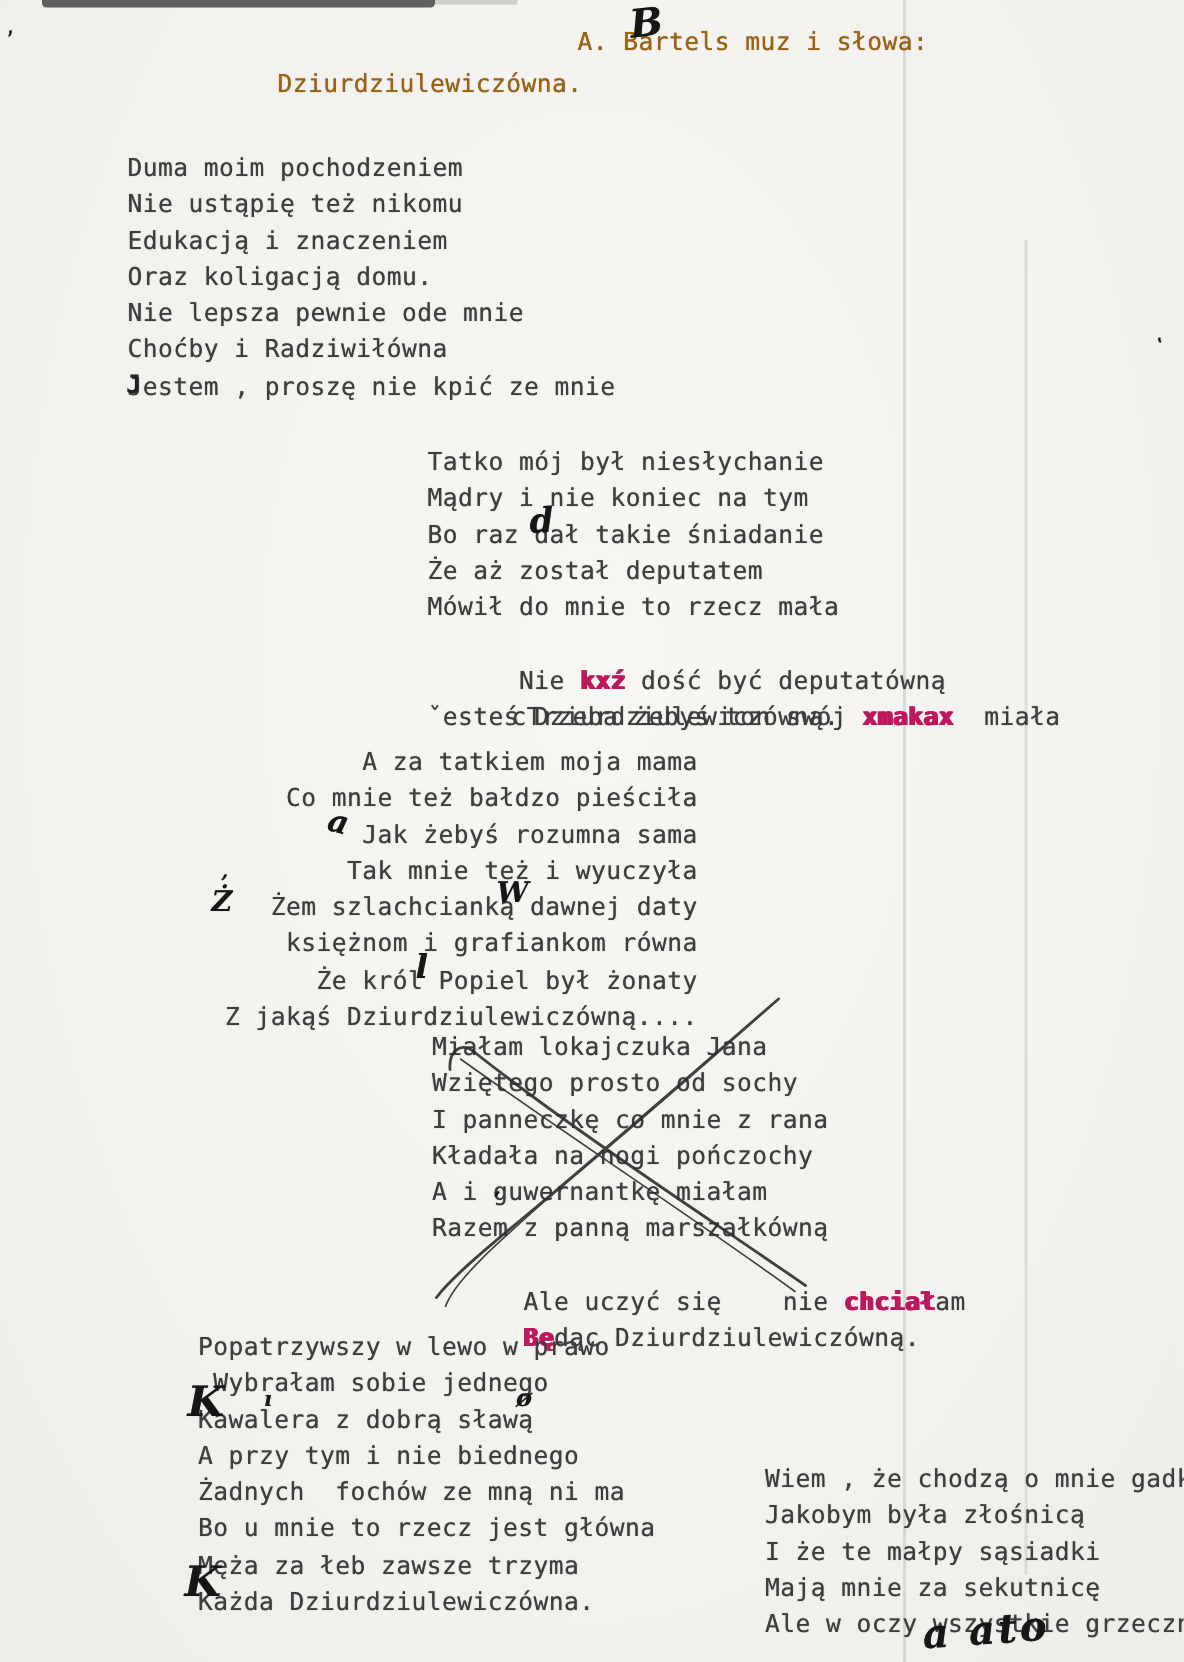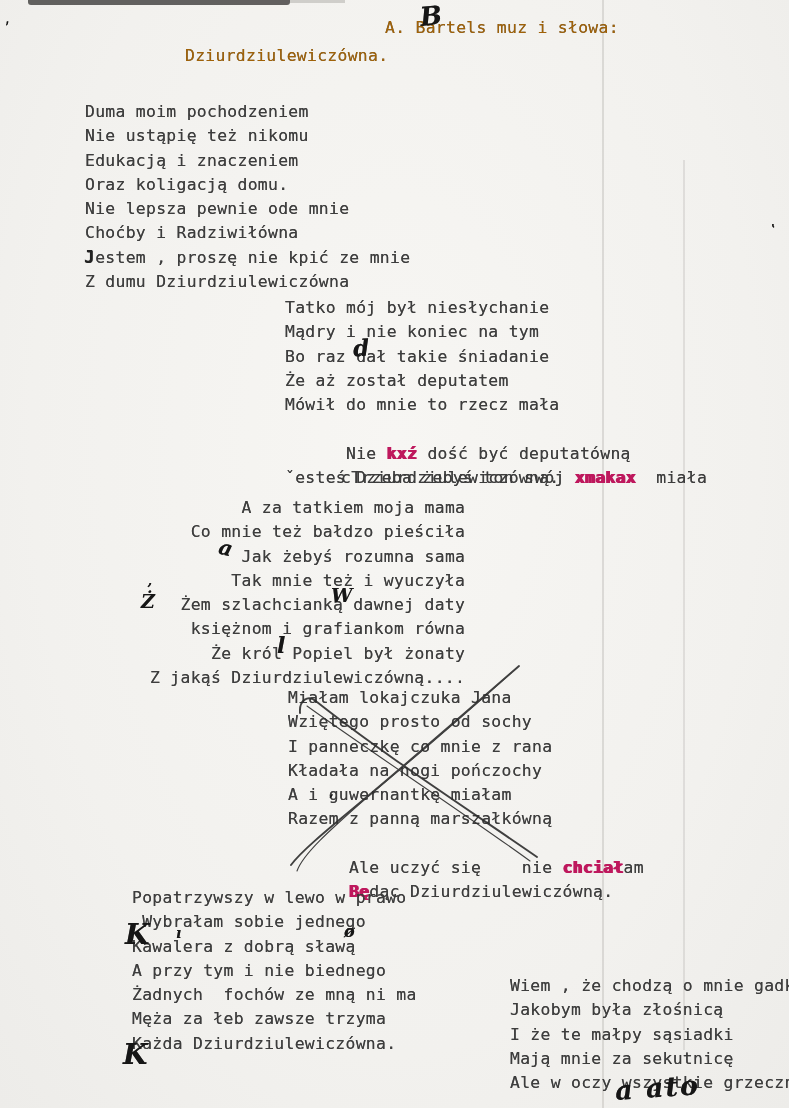--- a/index.html
+++ b/index.html
@@ -46,21 +46,20 @@
   <div class="hline" style="left:185px;top:44px;">Dziurdziulewiczówna.</div>
 
   <div class="stanza" style="left:85px;top:100px;">
     <div class="tl">Duma moim pochodzeniem</div>
     <div class="tl">Nie ustąpię też nikomu</div>
     <div class="tl">Edukacją i znaczeniem</div>
     <div class="tl">Oraz koligacją domu.</div>
     <div class="tl">Nie lepsza pewnie ode mnie</div>
     <div class="tl">Choćby i Radziwiłówna</div>
     <div class="tl">Jestem , proszę nie kpić ze mnie</div>
-    <div class="tl">Z dumu Dziurdziulewiczówna</div>
   </div>
 
   <div class="stanza" style="left:285px;top:296px;">
     <div class="tl">Tatko mój był niesłychanie</div>
     <div class="tl">Mądry i nie koniec na tym</div>
     <div class="tl">Bo raz dał takie śniadanie</div>
     <div class="tl">Że aż został deputatem</div>
     <div class="tl">Mówił do mnie to rzecz mała</div>
     <div class="tl">
       <span>Nie </span><span class="ot">kxź</span><span> dość być deputatówną</span>
@@ -96,20 +95,21 @@
       <span></span><span class="ot">Bę</span><span>dąc Dziurdziulewiczówną.</span>
     </div>
   </div>
 
   <div class="stanza" style="left:132px;top:886px;">
     <div class="tl">Popatrzywszy w lewo w prawo</div>
     <div class="tl"> Wybrałam sobie jednego</div>
     <div class="tl">Kawalera z dobrą sławą</div>
     <div class="tl">A przy tym i nie biednego</div>
     <div class="tl">Żadnych  fochów ze mną ni ma</div>
+    <div class="tl">Bo u mnie to rzecz jest główna</div>
     <div class="tl">Męża za łeb zawsze trzyma</div>
     <div class="tl">Każda Dziurdziulewiczówna.</div>
   </div>
 
   <div class="stanza" style="left:510px;top:974px;">
     <div class="tl">Wiem , że chodzą o mnie gadki</div>
     <div class="tl">Jakobym była złośnicą</div>
     <div class="tl">I że te małpy sąsiadki</div>
     <div class="tl">Mają mnie za sekutnicę</div>
     <div class="tl">Ale w oczy wszystkie grzeczne</div>

